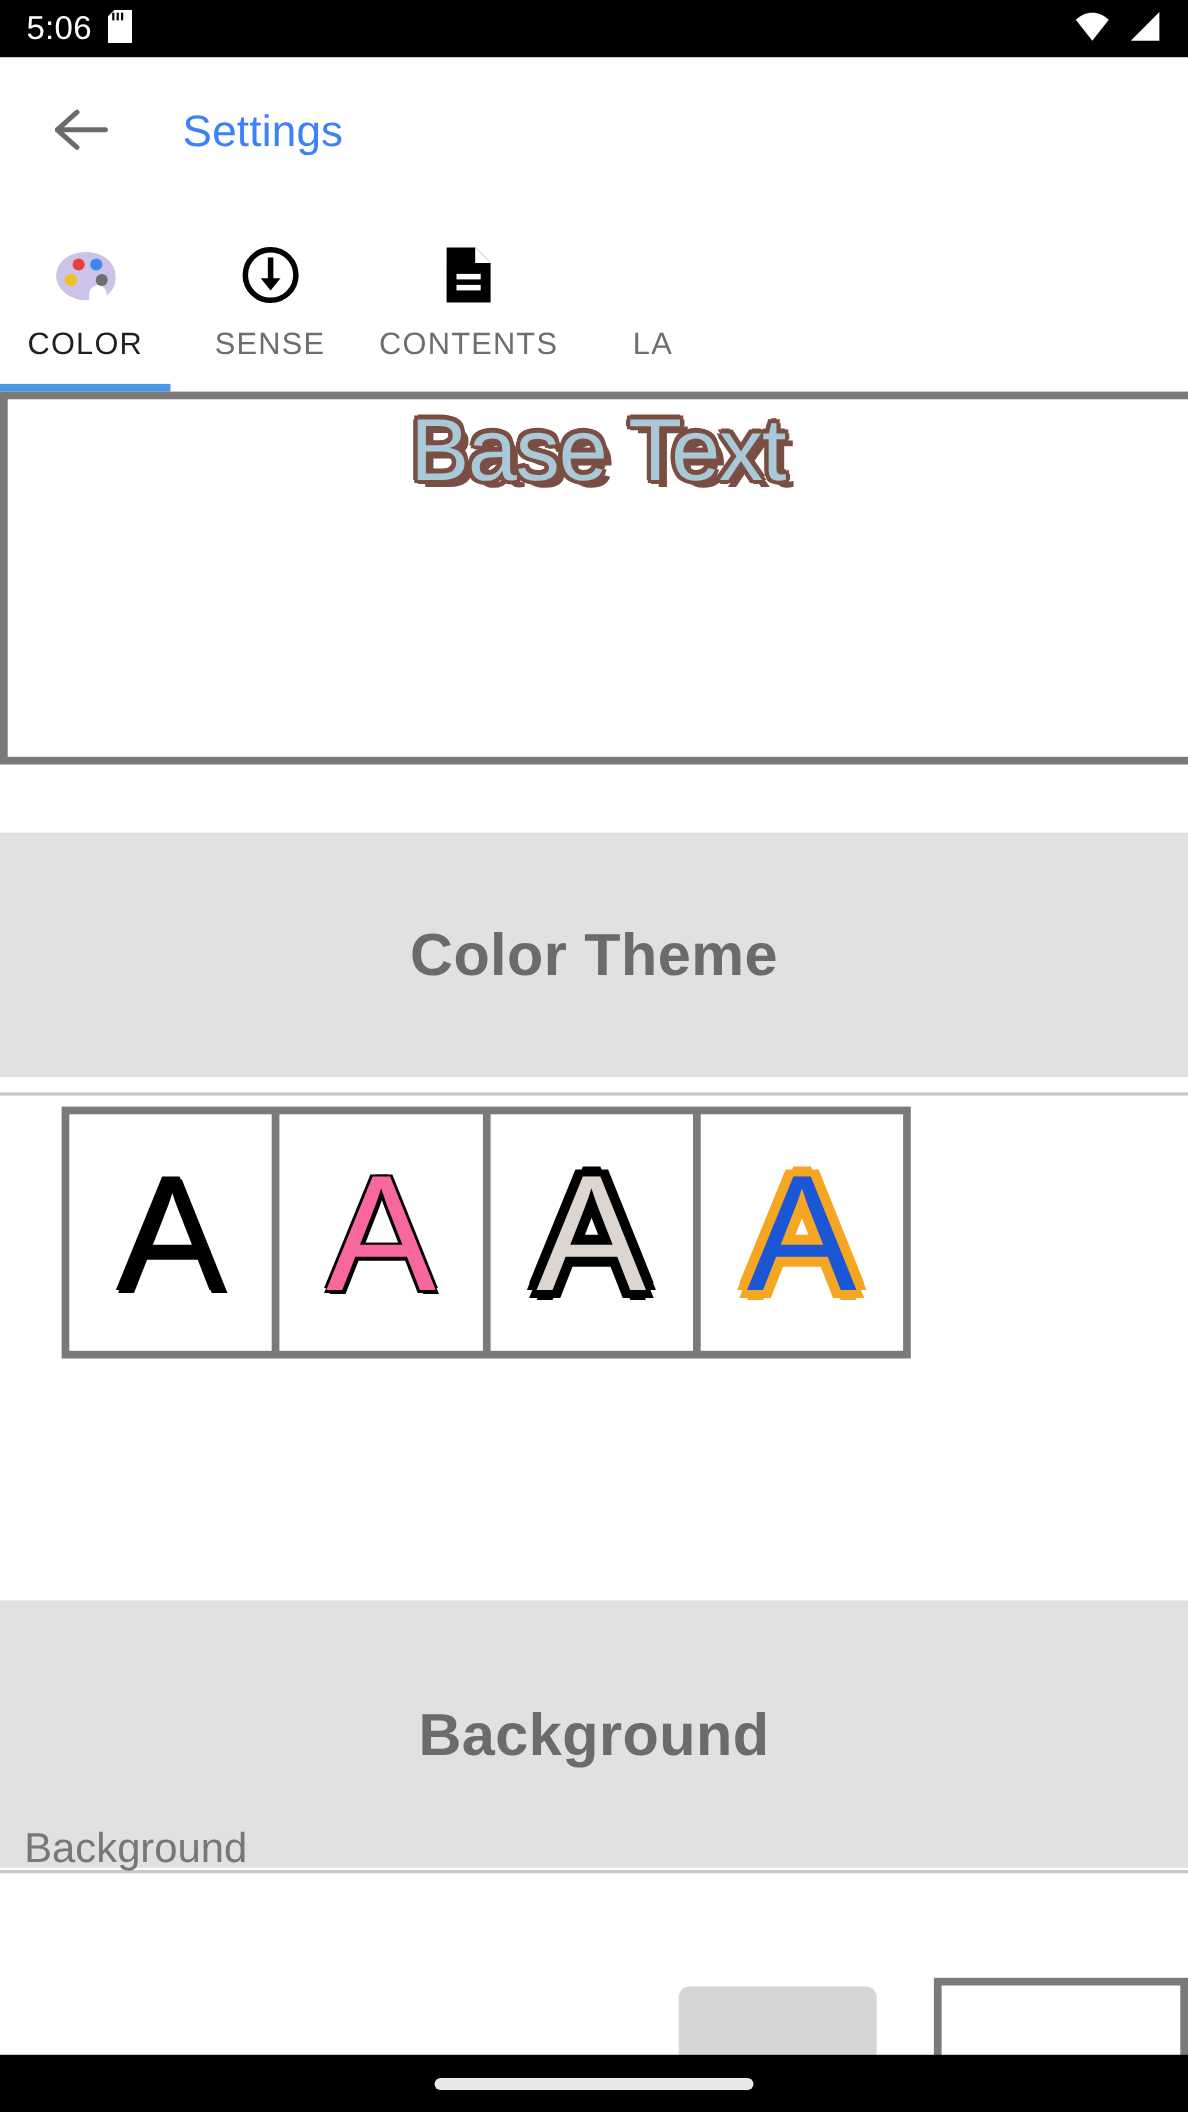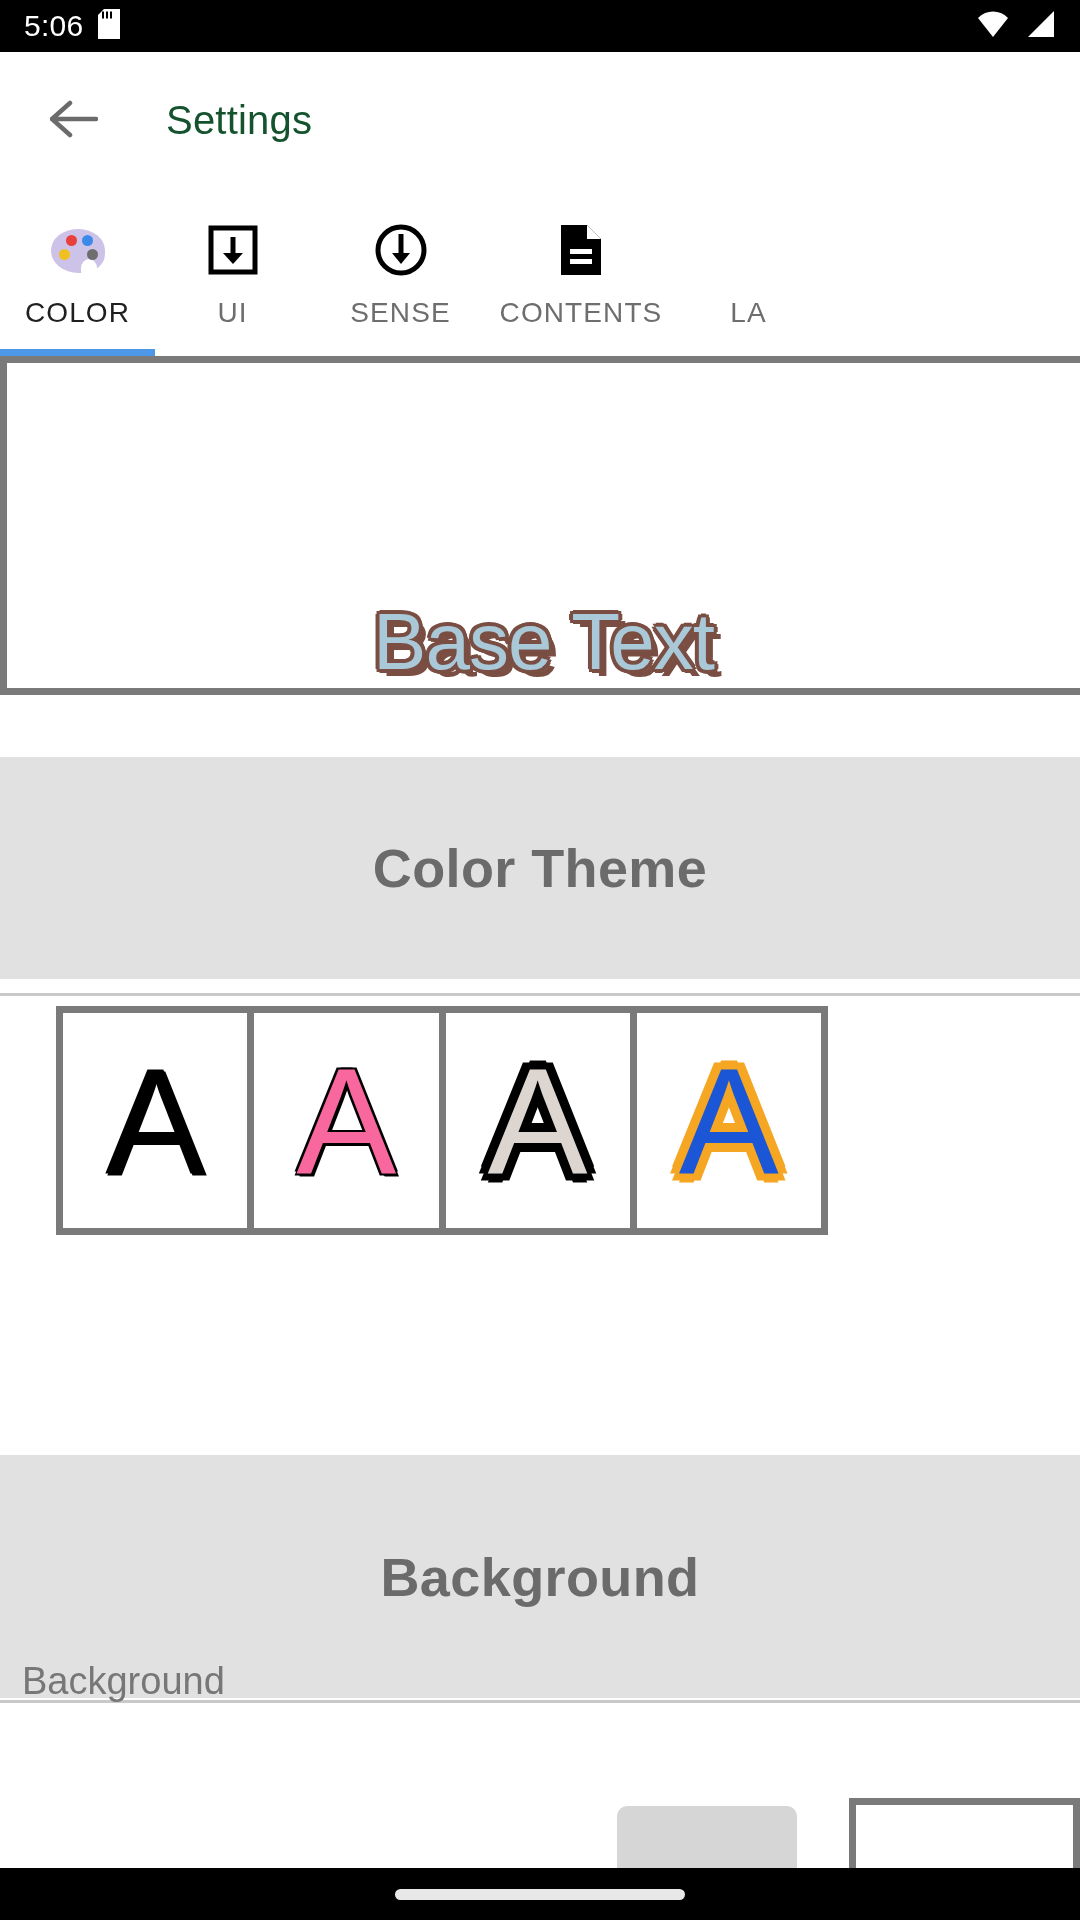--- a/index.html
+++ b/index.html
@@ -25,21 +25,21 @@
   
   .appbar{
     position:absolute; top:52px; left:0; width:1080px; height:137px;
     display:flex; align-items:center;
   }
   .back-btn{
     width:96px; height:96px; margin-left:26px;
     display:flex; align-items:center; justify-content:center;
   }
   .appbar-title{
-    font-size:40px; color:#14532d; margin-left:44px; letter-spacing:.2px;
+    font-size:40px; color:#3b82f6; margin-left:44px; letter-spacing:.2px;
   }
 
   
   .tabstrip{
     position:absolute; top:189px; left:0; width:1080px; height:167px;
     display:flex; align-items:flex-end; overflow:hidden;
   }
   .tab{
     flex:0 0 auto; height:167px;
     display:flex; flex-direction:column; align-items:center; justify-content:flex-start;
@@ -70,21 +70,21 @@
   }
   .palette .dot{ position:absolute; width:11px; height:11px; border-radius:50%; }
 
   
   .preview-wrap{
     position:absolute; top:356px; left:0; width:1080px; height:339px;
     background:#7a7a7a;
     display:flex; gap:7px; padding:7px 0;
   }
   .preview{
-    flex:1; background:#fff; display:flex; align-items:flex-end; justify-content:center;
+    flex:1; background:#fff; display:flex; align-items:flex-start; justify-content:center;
     overflow:hidden;
   }
   .preview:first-child{ margin-left:7px; }
   .preview:last-child{ margin-right:0; }
   .prev-text{
     font-size:80px; font-weight:400; white-space:nowrap; letter-spacing:-1px;
   }
   .base-text{
     color:#a9c8d8;
     text-shadow:
@@ -203,30 +203,20 @@
           <div class="notch"></div>
           <div class="dot" style="left:15px; top:10px; background:#e8413b;"></div>
           <div class="dot" style="left:31px; top:10px; background:#3b8ae8;"></div>
           <div class="dot" style="left:8px;  top:24px; background:#f0c020;"></div>
           <div class="dot" style="left:36px; top:24px; background:#6e6e6e;"></div>
         </div>
       </div>
       <div class="tab-label">COLOR</div>
     </div>
 
-    <div class="tab" style="width:155px">
-      <div class="tab-icon">
-        <svg width="52" height="52" viewBox="0 0 52 52">
-          <rect x="4" y="4" width="44" height="44" fill="none" stroke="#000" stroke-width="5"></rect>
-          <path d="M26 13 L26 33" stroke="#000" stroke-width="5" stroke-linecap="butt"></path>
-          <path d="M16 29 L26 40 L36 29 Z" fill="#000"></path>
-        </svg>
-      </div>
-      <div class="tab-label">UI</div>
-    </div>
 
     <div class="tab" style="width:181px">
       <div class="tab-icon">
         <svg width="54" height="54" viewBox="0 0 54 54">
           <circle cx="27" cy="27" r="23" fill="none" stroke="#000" stroke-width="5"></circle>
           <path d="M27 11 L27 33" stroke="#000" stroke-width="5"></path>
           <path d="M18 30 L27 41 L36 30 Z" fill="#000"></path>
         </svg>
       </div>
       <div class="tab-label">SENSE</div>

